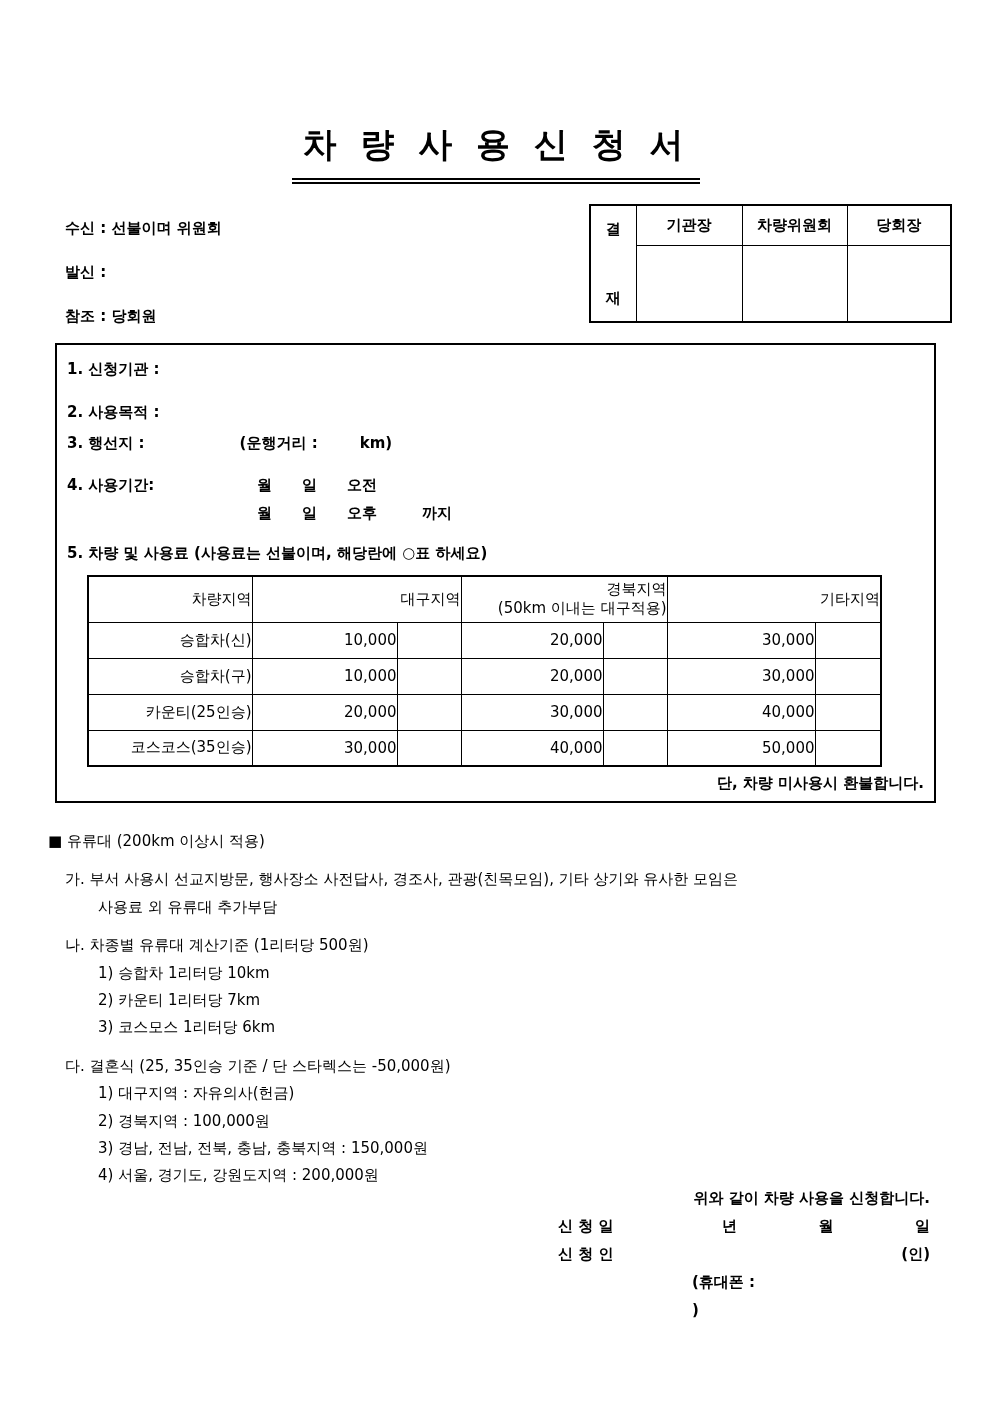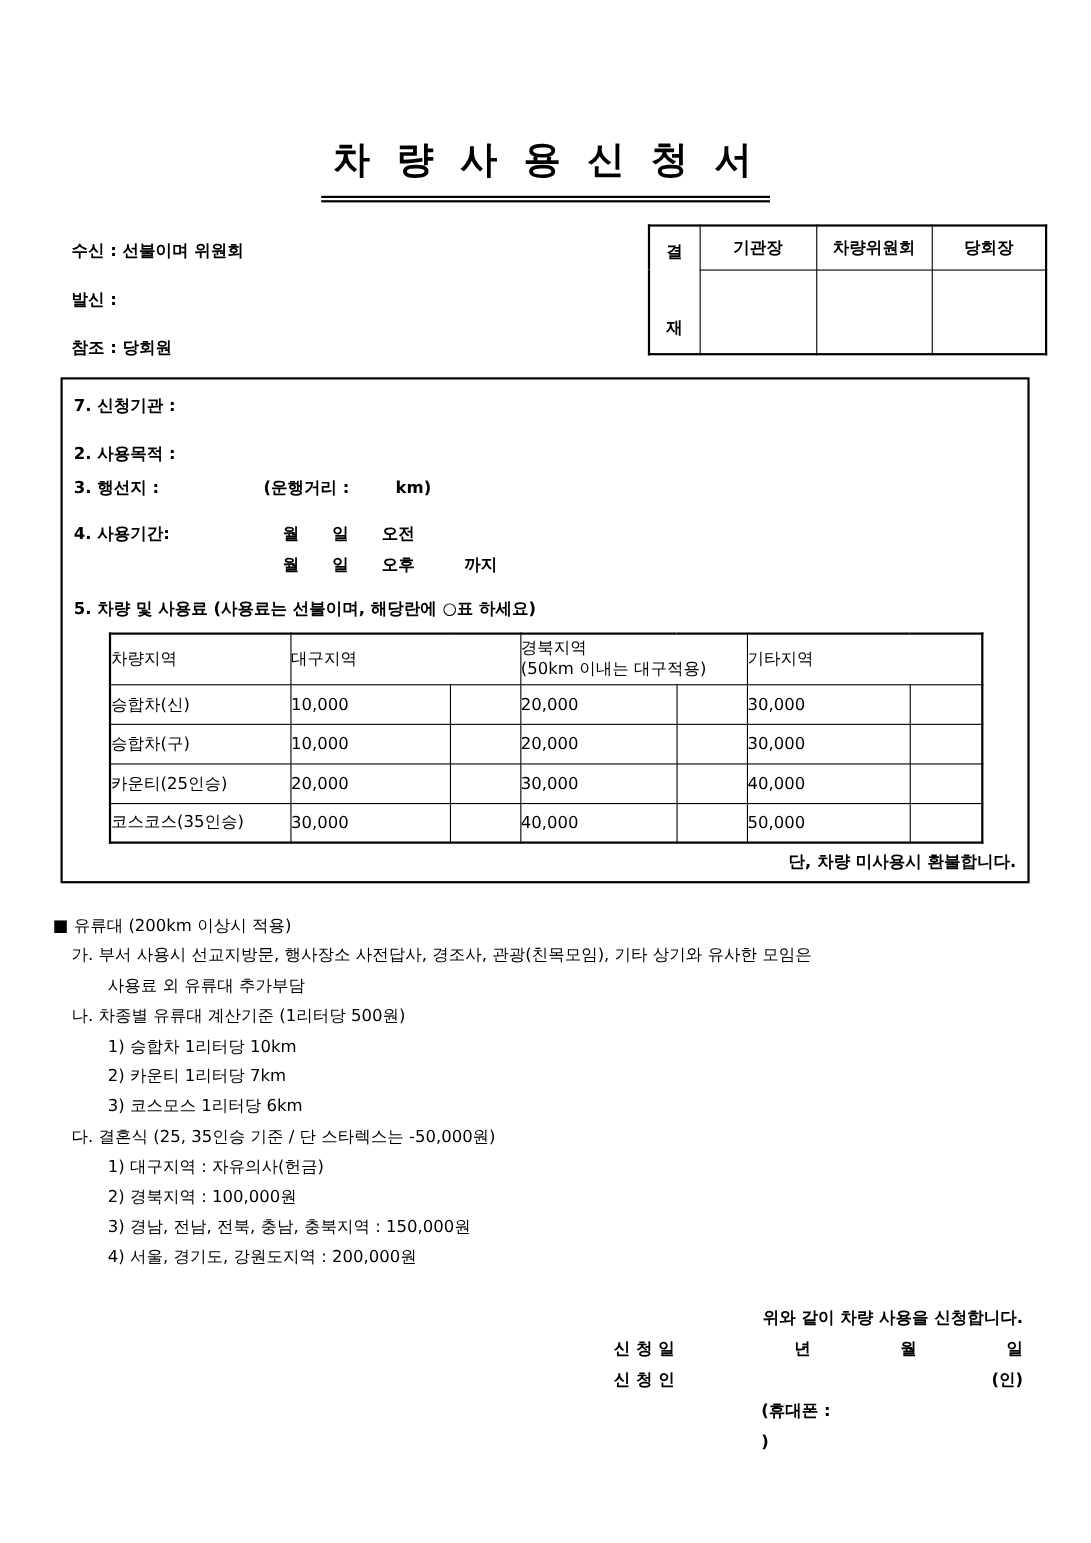--- a/index.html
+++ b/index.html
@@ -86,24 +86,24 @@
   .item3-paren { margin-left: 95px; }
   .item3-km { margin-left: 42px; }
   .item4-label { display: inline-block; width: 190px; }
   .item4-spacer { display: inline-block; width: 190px; }
   .g-day { margin-left: 30px; }
   .g-ampm { margin-left: 30px; }
   .g-until { margin-left: 45px; }
 
   
   .fee-table {
-    margin: 12px 0 0 32px;
+    margin: 12px 0 0 20px;
     border-collapse: collapse;
     table-layout: fixed;
-    text-align: left;
+    text-align: right;
     font-weight: normal;
   }
   .fee-table, .fee-table td, .fee-table th { border: 1px solid #000; }
   .fee-table { border: 2px solid #000; }
   .fee-table th { font-weight: normal; height: 46px; white-space: pre-line; line-height: 19px; }
   .fee-table td { height: 36px; }
   .fee-table col.v  { width: 164px; }
   .fee-table col.p1 { width: 145px; }
   .fee-table col.m1 { width: 64px; }
   .fee-table col.p2 { width: 142px; }
@@ -119,21 +119,21 @@
   }
 
   
   .fuel {
     position: absolute;
     left: 48px; top: 828px; right: 48px;
     line-height: 27.4px;
     font-weight: normal;
   }
   .fuel .lv0 { padding-left: 0; }
-  .fuel .lv1 { padding-left: 17px; }
+  .fuel .lv1 { padding-left: 17px; margin-top: 11px; }
   .fuel .lv2 { padding-left: 50px; }
 
   
   .closing {
     position: absolute;
     right: 62px; top: 1184px;
     width: 372px;
     font-weight: bold;
     line-height: 28px;
   }
@@ -181,21 +181,21 @@
     </tr>
     <tr>
       <td class="sign-cell"></td>
       <td class="sign-cell"></td>
       <td class="sign-cell"></td>
     </tr>
   </tbody>
     </table>
 
   <div class="app-box">
-    <div class="form-item fi-1">7. 신청기관 :</div>
+    <div class="form-item fi-1">1. 신청기관 :</div>
     <div class="form-item fi-2">2. 사용목적 :</div>
     <div class="form-item fi-3">
       <span>3. 행선지 :</span><span class="item3-paren">(운행거리 :</span><span class="item3-km">km)</span>
     </div>
     <div class="form-item fi-4">
       <span class="item4-label">4. 사용기간:</span><span>월</span><span class="g-day">일</span><span class="g-ampm">오전</span>
     </div>
     <div class="form-item fi-4b">
       <span class="item4-spacer"></span><span>월</span><span class="g-day">일</span><span class="g-ampm">오후</span><span class="g-until">까지</span>
     </div>

